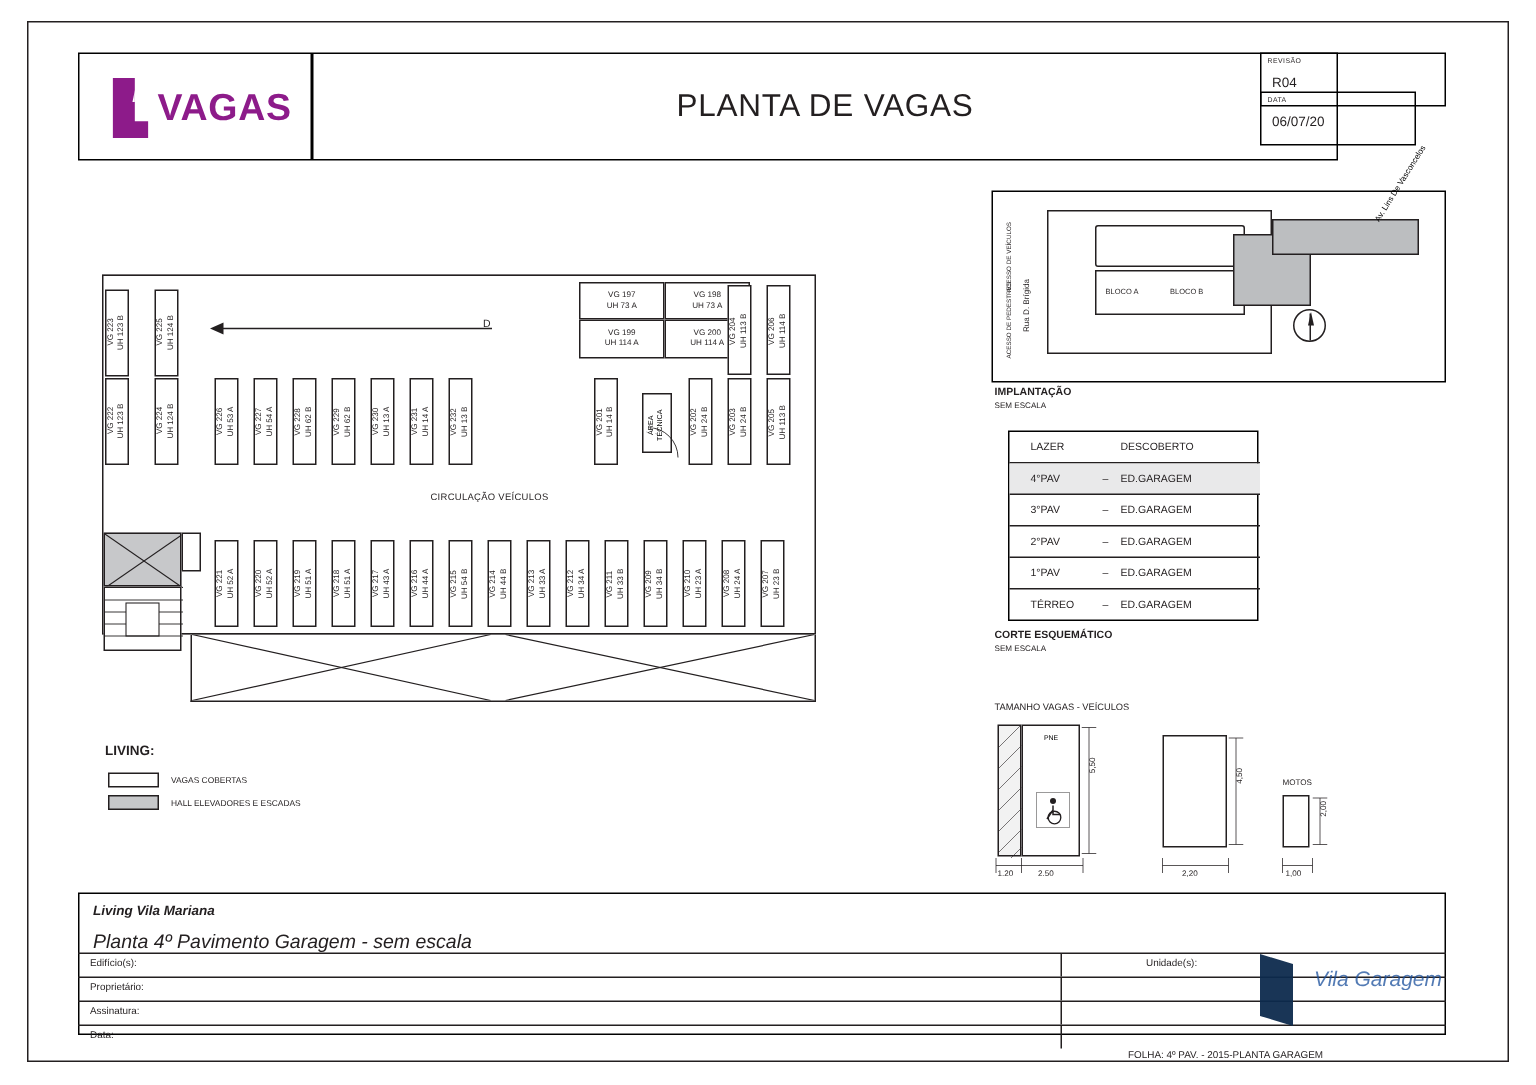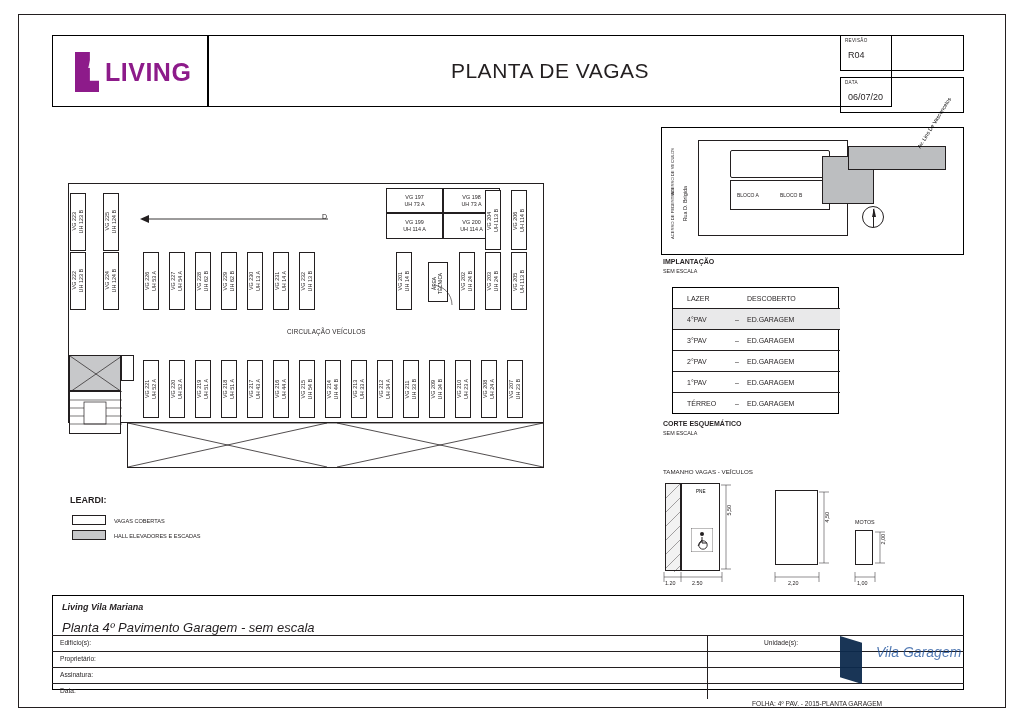--- a/index.html
+++ b/index.html
@@ -22,21 +22,21 @@
   
   #frame {
     position: absolute; left: 18px; top: 14px;
     width: 988px; height: 694px;
     border: 1px solid #231f20;
     background: #fff;
   }
   #logo-cell { left: 52px; top: 35px; width: 156px; height: 72px; }
   #title-cell { left: 208px; top: 35px; width: 684px; height: 72px; }
   #rev-cell   { left: 840px; top: 35px; width: 124px; height: 36px; }
-  #date-cell  { left: 840px; top: 77px; width: 124px; height: 36px; }
+  #date-cell  { left: 840px; top: 61px; width: 104px; height: 36px; }
   .cell-label {
     position: absolute; left: 4px; top: 2px; font-size: 4.6px; color: #231f20;
     letter-spacing: .3px;
   }
   .cell-value {
     position: absolute; left: 7px; top: 14px; font-size: 9px; color: #231f20;
   }
   #maintitle {
     font-size: 21px; letter-spacing: .5px; color: #231f20;
   }
@@ -141,21 +141,21 @@
 </head>
 <body>
 
 <div id="sheet">
 
   <div id="frame"></div>
 
   <div class="box" id="logo-cell">
     <div class="logo-wrap">
       <div class="logo-mark"></div>
-      <div class="logo-text">LIVING</div>
+      <div class="logo-text">VAGAS</div>
     </div>
   </div>
 
   <div class="box ctr" id="title-cell">
     <div id="maintitle">PLANTA DE VAGAS</div>
   </div>
 
   <div class="box" id="rev-cell">
     <div class="cell-label">REVISÃO</div>
     <div class="cell-value">R04</div>
@@ -319,21 +319,21 @@
   <div class="stall" style="left:455px;top:360px;width:16px;height:58px;">
     <div class="lbl"><span>VG 210</span><br><span>UH 23 A</span></div>
   </div>
   <div class="stall" style="left:481px;top:360px;width:16px;height:58px;">
     <div class="lbl"><span>VG 208</span><br><span>UH 24 A</span></div>
   </div>
   <div class="stall" style="left:507px;top:360px;width:16px;height:58px;">
     <div class="lbl"><span>VG 207</span><br><span>UH 23 B</span></div>
   </div>
 
-  <div id="legend-title">LEARDI:</div>
+  <div id="legend-title">LIVING:</div>
   <div class="legend-swatch" style="left:72px;top:515px;background:#ffffff;"></div>
   <div class="legend-row" style="left:114px;top:518px;">VAGAS COBERTAS</div>
   <div class="legend-swatch" style="left:72px;top:530px;background:#c7c8ca;"></div>
   <div class="legend-row" style="left:114px;top:533px;">HALL ELEVADORES E ESCADAS</div>
 
   <div class="box" id="impl-box">
     <div class="implwhite" style="left:36px;top:12px;width:150px;height:96px;"></div>
     <div class="implwhite" style="left:68px;top:22px;width:100px;height:28px;border-radius:2px;"></div>
     <div class="implwhite" style="left:68px;top:52px;width:100px;height:30px;"></div>
     <div class="implbar" style="left:160px;top:28px;width:52px;height:48px;"></div>

